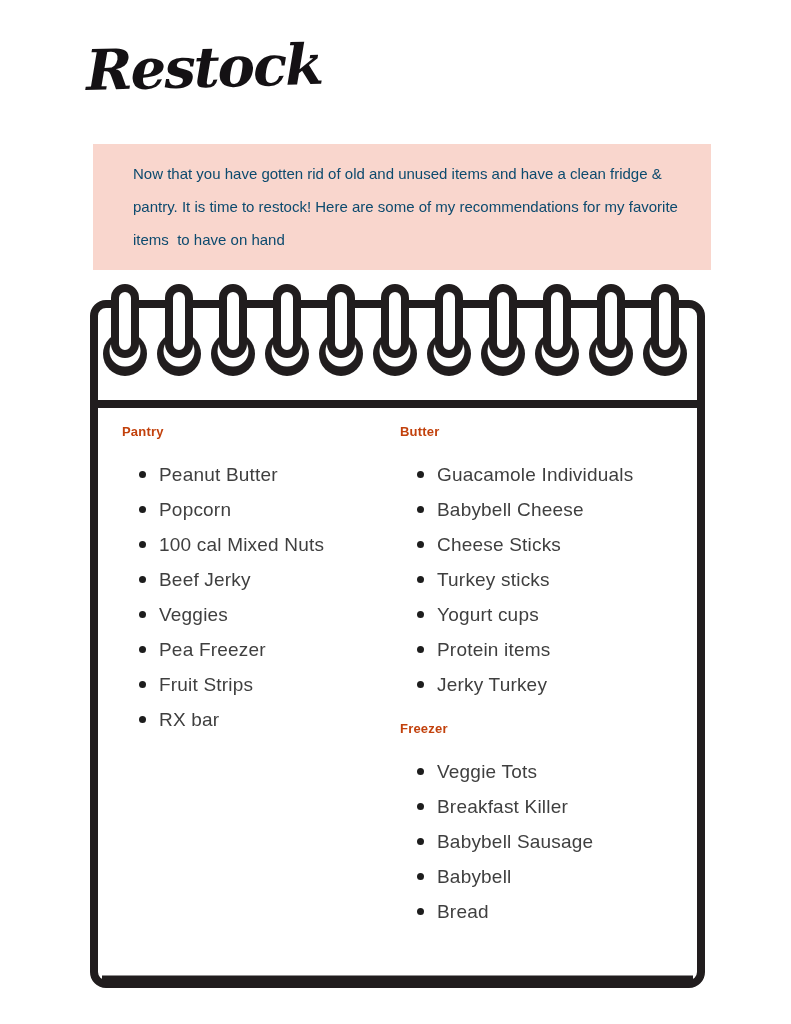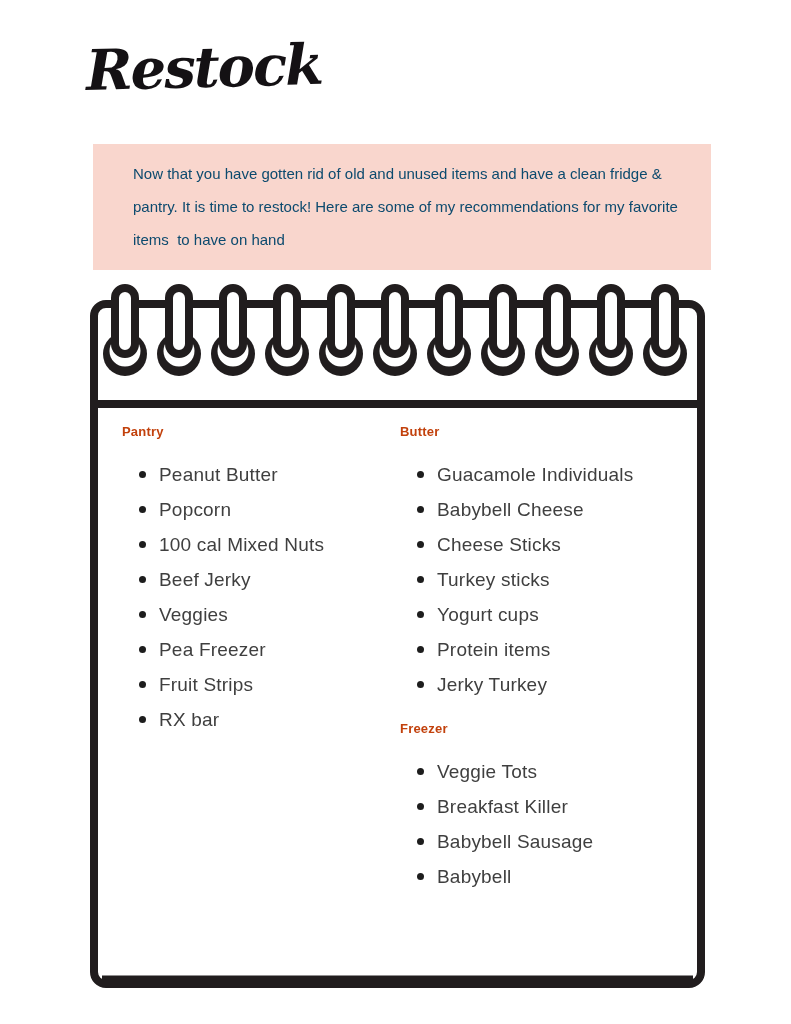--- a/index.html
+++ b/index.html
@@ -143,16 +143,17 @@
       <li>Yogurt cups</li>
       <li>Protein items</li>
       <li>Jerky Turkey</li>
     </ul>
     <h3 class="section-title mt">Freezer</h3>
     <ul class="items">
       <li>Veggie Tots</li>
       <li>Breakfast Killer</li>
       <li>Babybell Sausage</li>
       <li>Babybell</li>
+      <li>Bread</li>
     </ul>
   </div>
 
 </div>
 
 </body></html>

